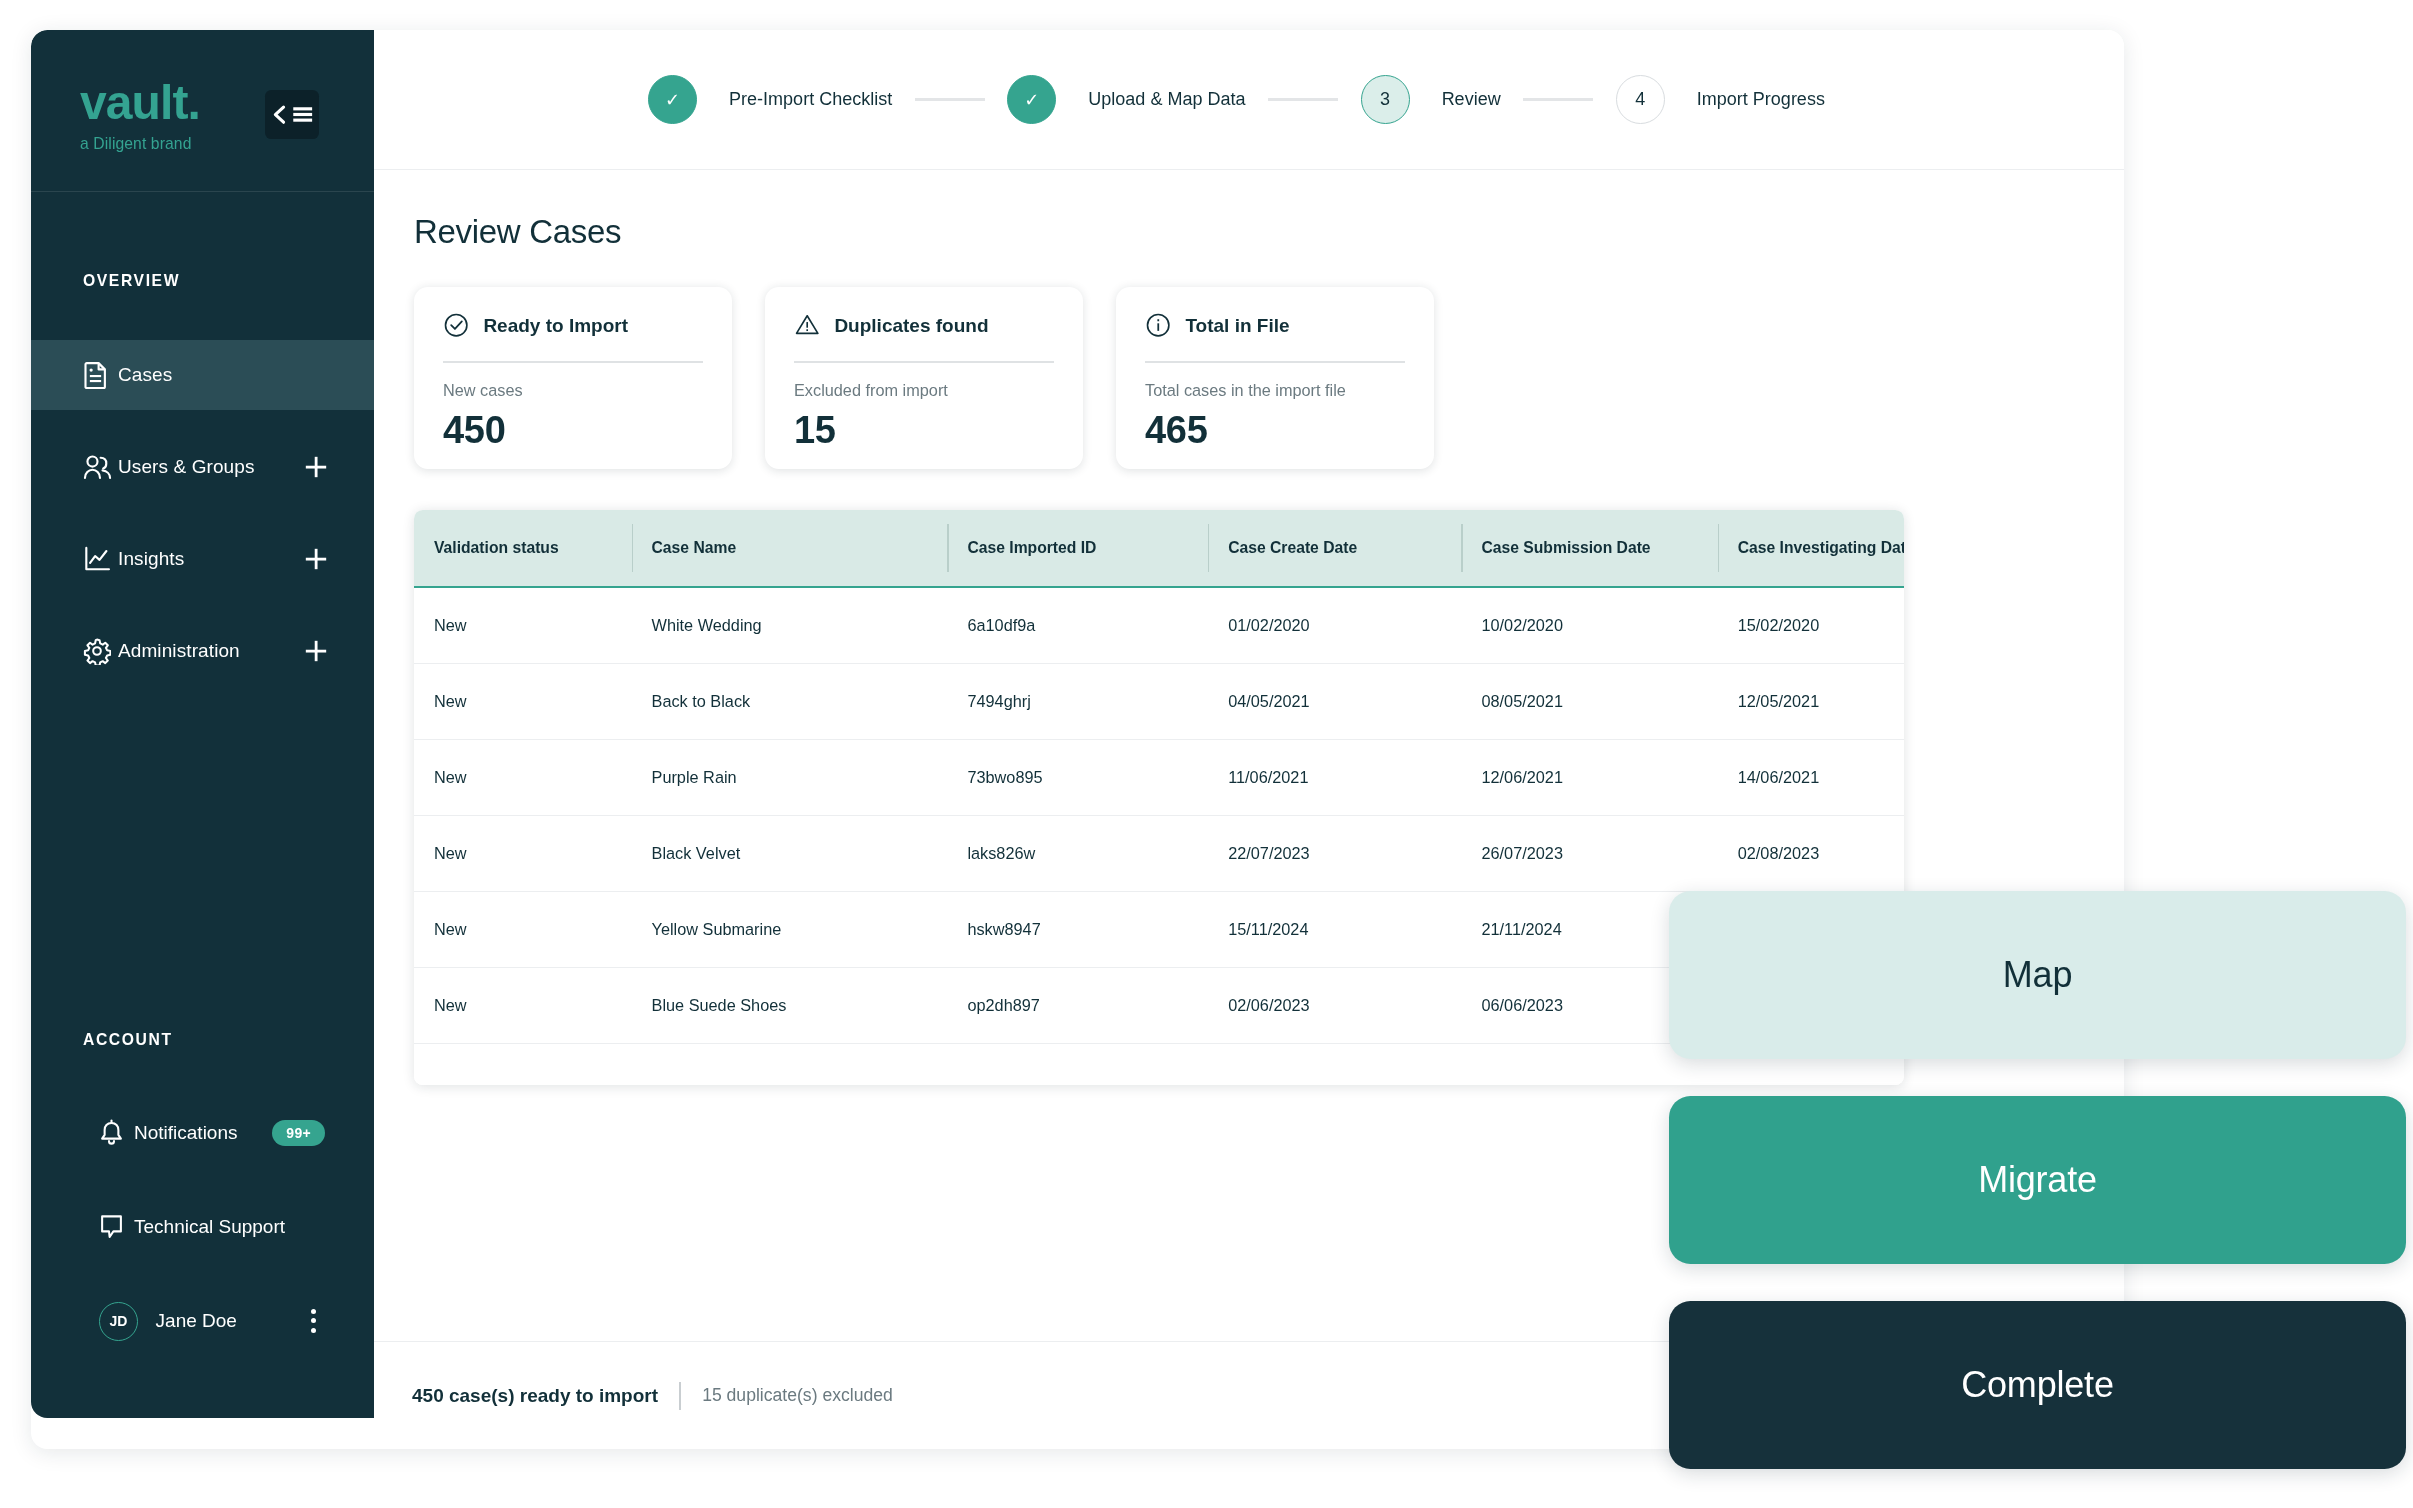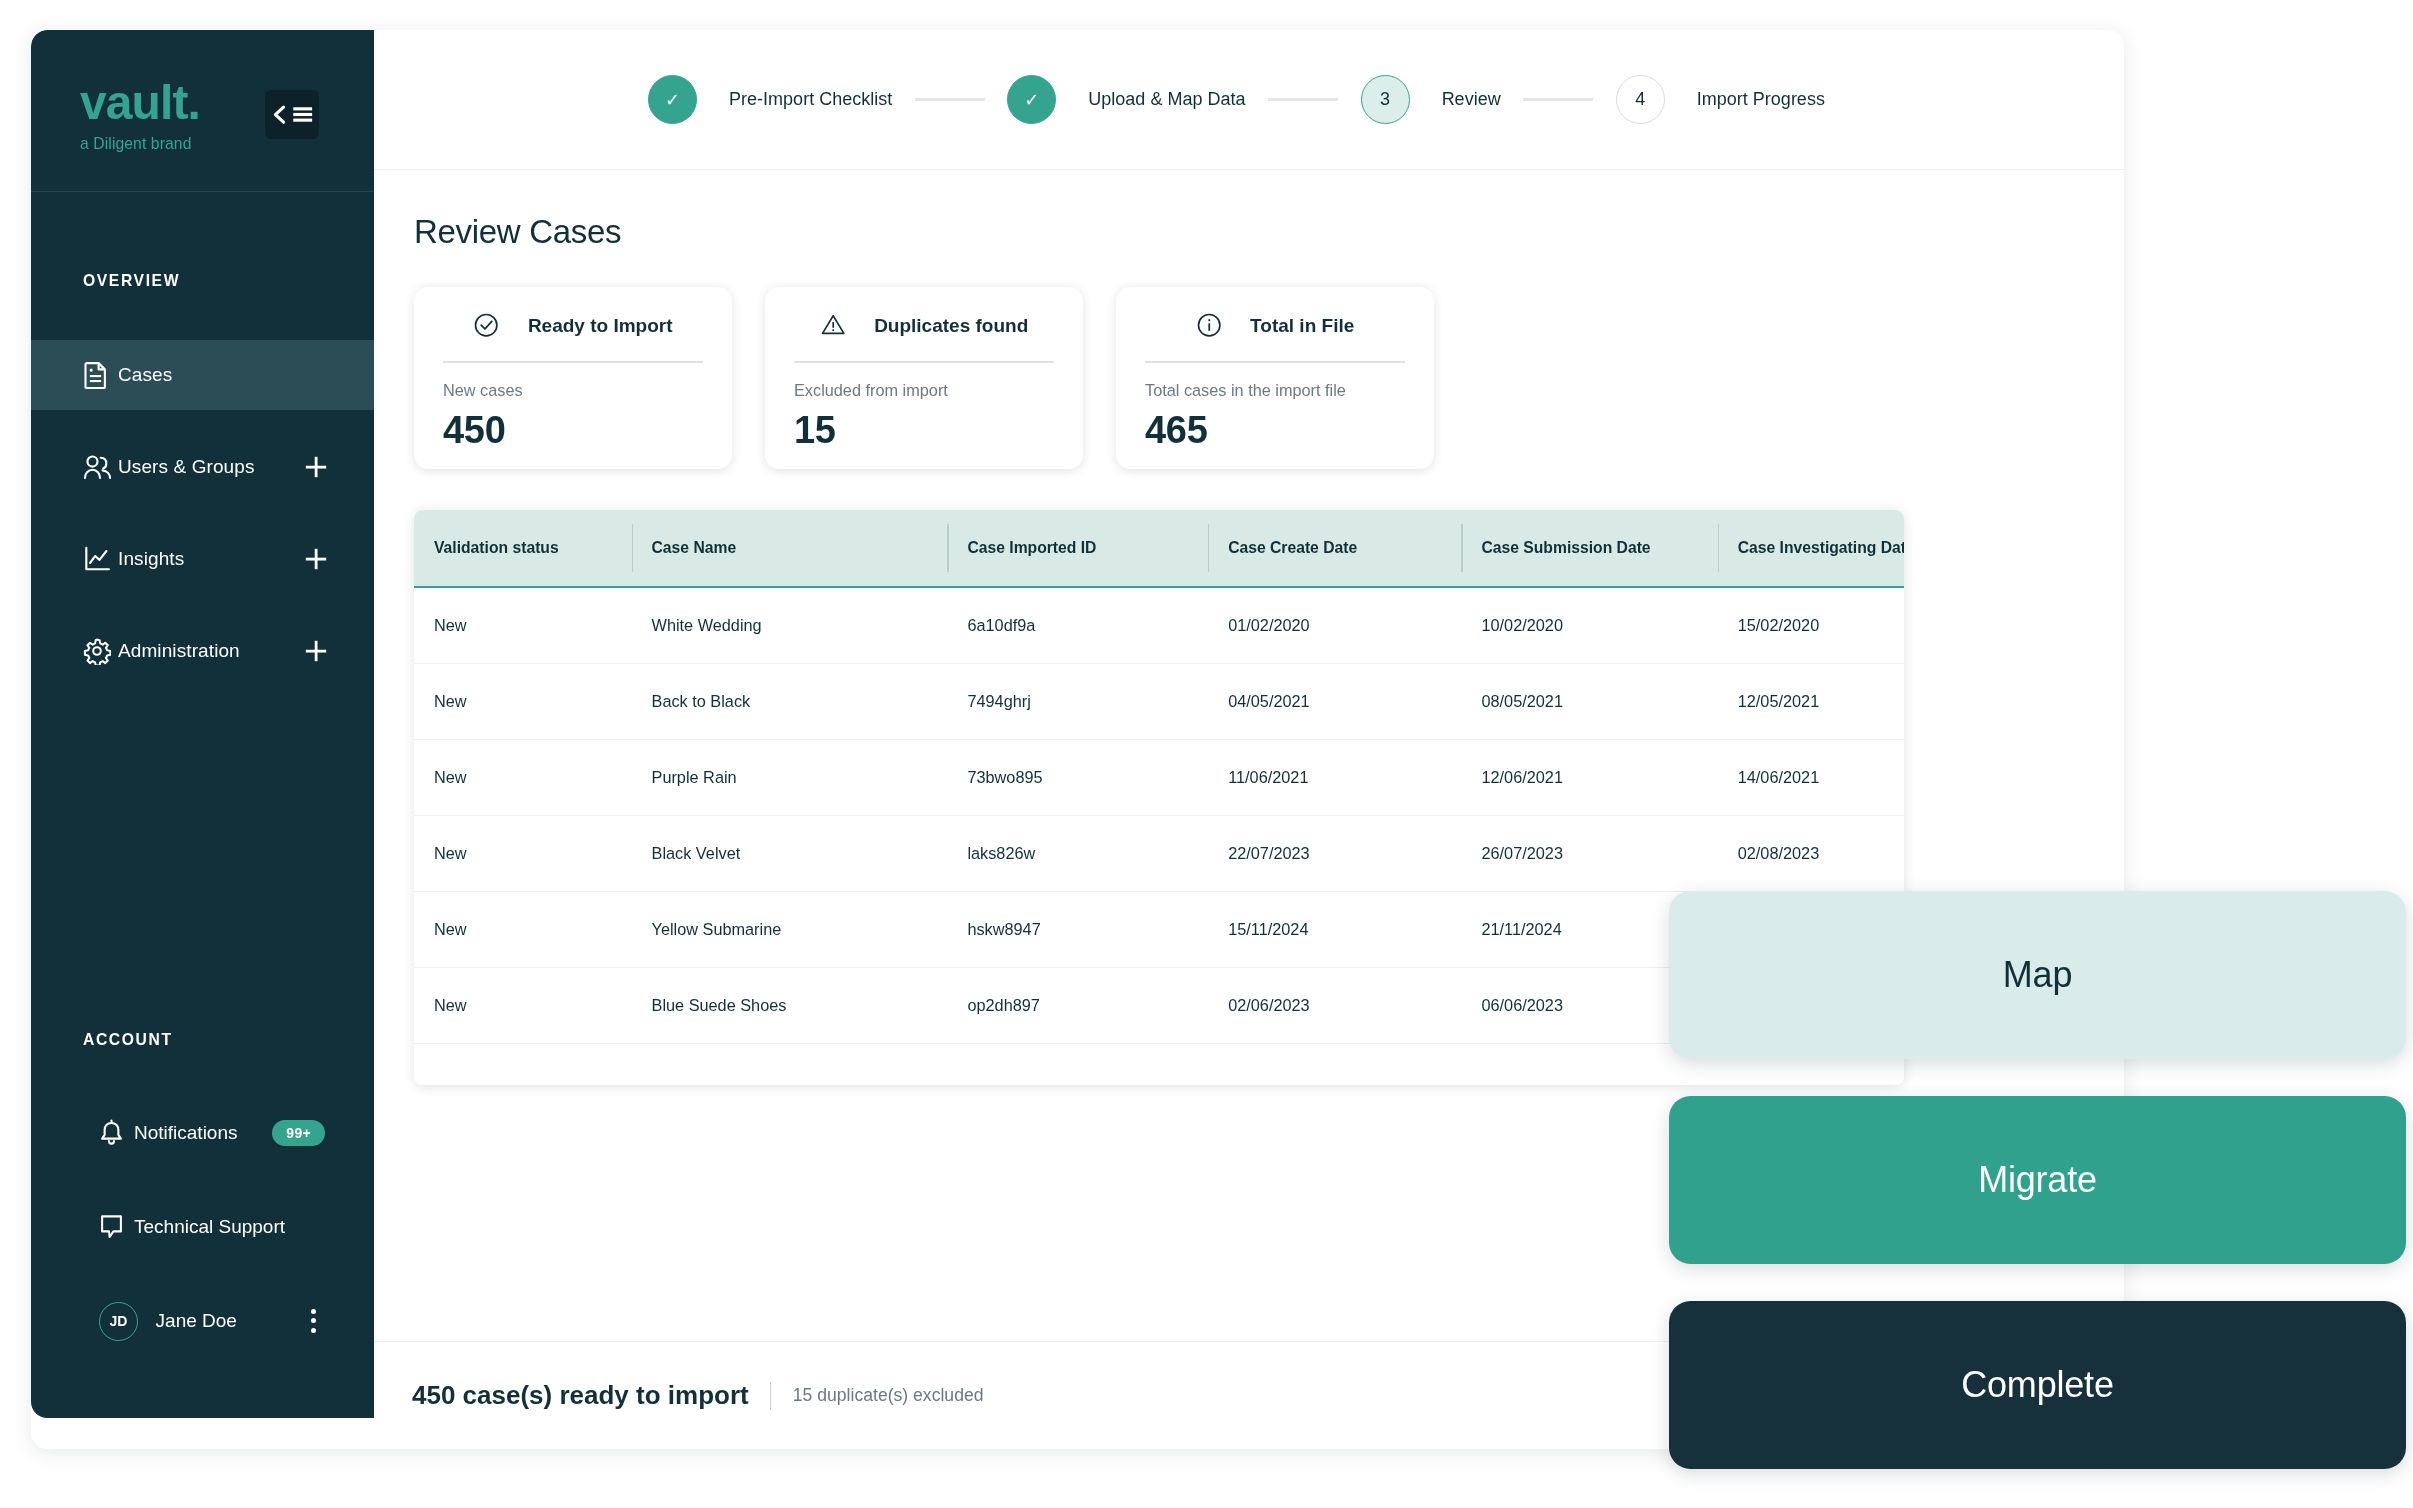--- a/index.html
+++ b/index.html
@@ -138,21 +138,21 @@
   }
 
   
   .cards { display: flex; gap: 33px; margin: 36px 0 0 10px; }
   .card {
     width: 318px; height: 182px;
     background: #ffffff; border-radius: 14px;
     box-shadow: 0 1.9px 10px rgba(20,40,50,0.13);
     padding: 25px 29px 0 29px;
   }
-  .card-head { display: flex; align-items: center; gap: 28px; justify-content: center; }
+  .card-head { display: flex; align-items: center; gap: 14px; }
   .card-title { font-size: 19px; font-weight: 700; color: #123039; white-space: nowrap; }
   .card-rule { height: 1.9px; background: #dfe2e4; margin: 21.4px 0 17.6px 0; }
   .card-sub { font-size: 16.3px; color: #6b7a80; margin-bottom: 8.8px; }
   .card-value { font-size: 38px; font-weight: 700; color: #123039; letter-spacing: -0.3px; }
 
   
   .table-card {
     margin: 41px 0 0 10px;
     width: 1490px;
     background: #ffffff;
@@ -188,21 +188,21 @@
   .table-foot-pad { height: 41px; background: #ffffff; }
 
   
   .footer-bar {
     position: absolute; left: 0; right: 0; bottom: 0;
     height: 108px;
     border-top: 1.3px solid #eceef0;
     display: flex; align-items: center;
     padding-left: 38px;
   }
-  .footer-strong { font-size: 26px; font-weight: 700; color: #123039; }
+  .footer-strong { font-size: 19px; font-weight: 700; color: #123039; }
   .footer-divider { width: 1.3px; height: 28px; background: #c9ced1; margin: 0 21.4px; }
   .footer-muted { font-size: 17.6px; color: #6b7a80; }
 
   
   .overlay-btn {
     position: absolute;
     width: 737px; height: 168px;
     border-radius: 21.4px;
     display: flex; align-items: center; justify-content: center;
     font-size: 36px; font-weight: 400; letter-spacing: -0.2px;

